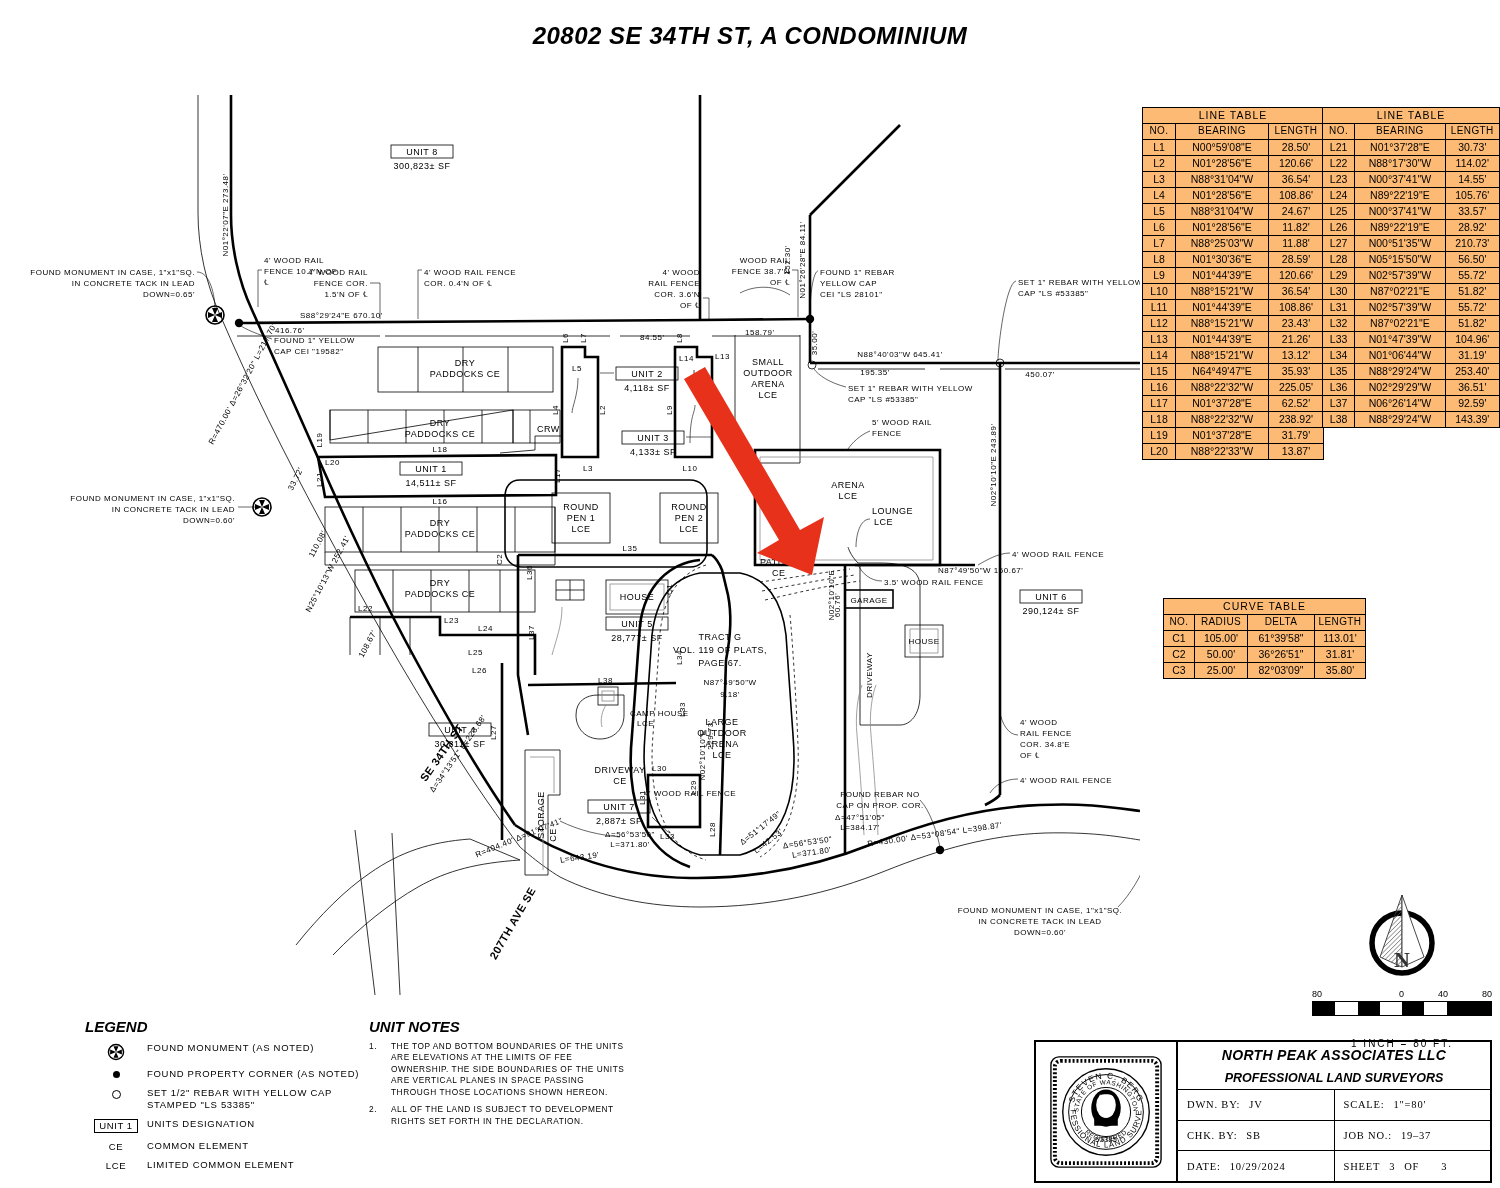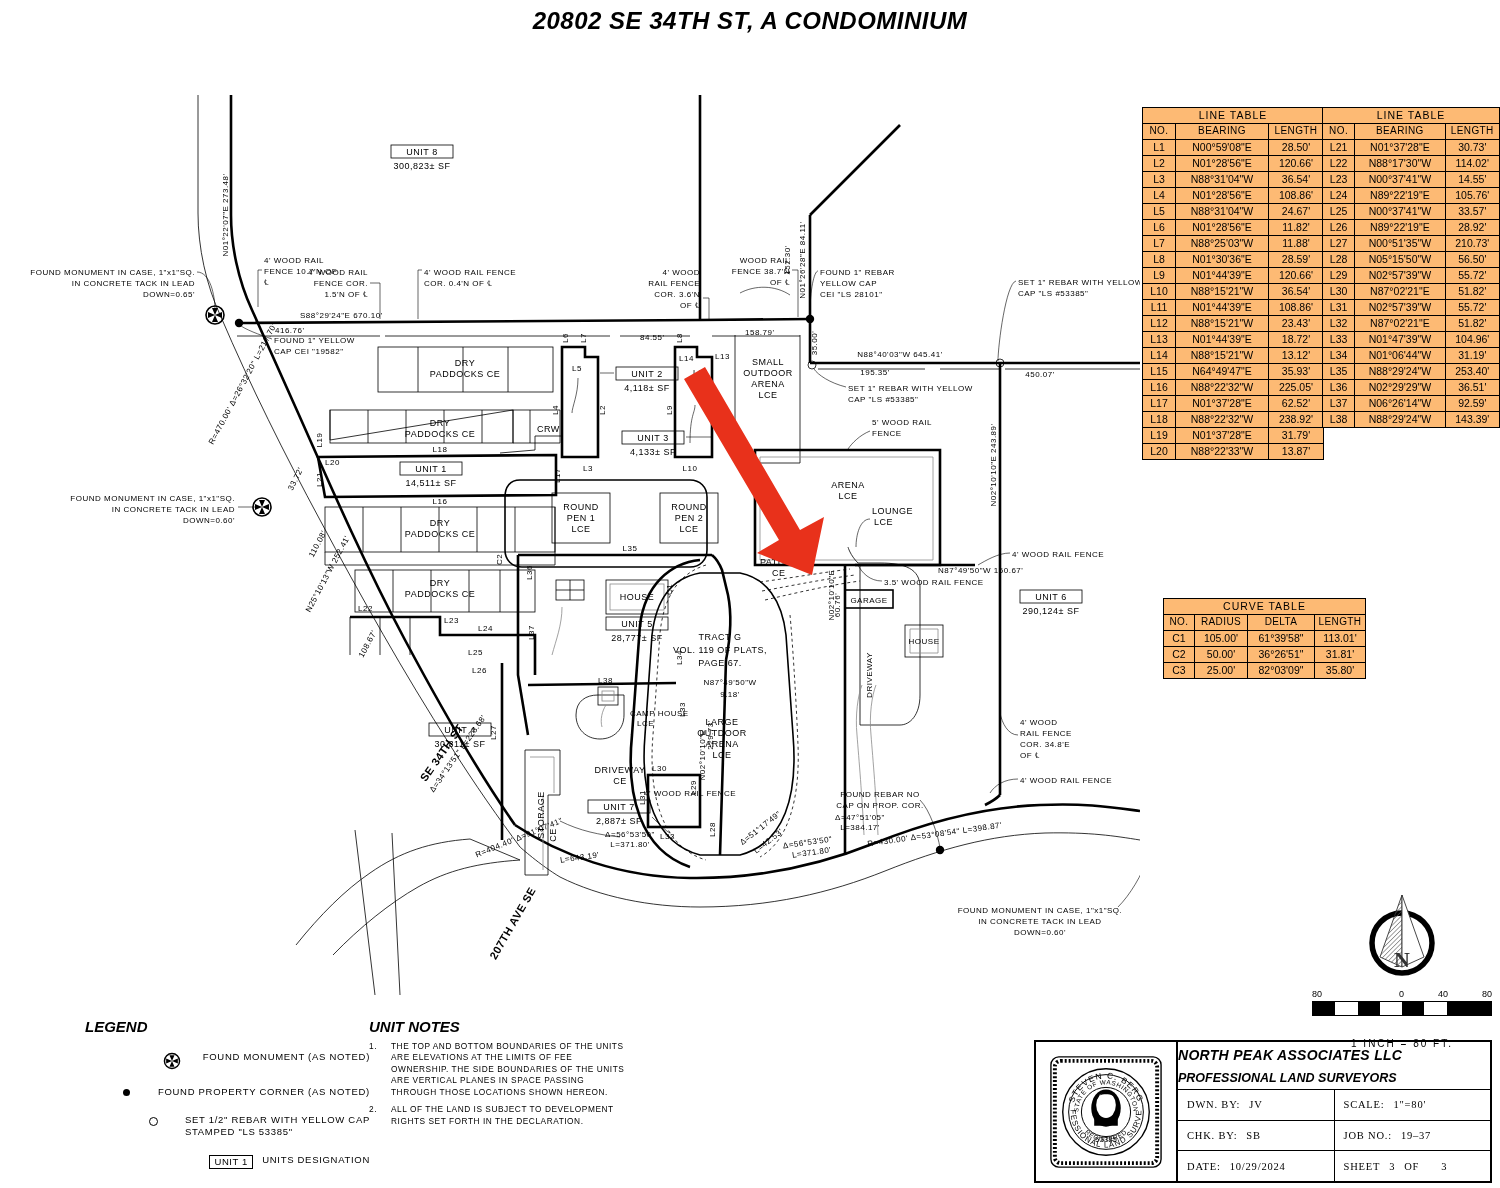--- a/index.html
+++ b/index.html
@@ -1,21 +1,21 @@
 <!DOCTYPE html>
 <html><head>
 <meta charset="utf-8">
 <style>
   html,body{margin:0;padding:0;background:#fff;}
   body{width:1500px;height:1188px;position:relative;overflow:hidden;
        font-family:"Liberation Sans", sans-serif;color:#000;}
   .abs{position:absolute;}
 
   
-  #title-block{left:0;top:7px;width:1500px;text-align:center;}
+  #title-block{left:0;top:22px;width:1500px;text-align:center;}
   #title-main{font-size:24px;font-weight:bold;font-style:italic;letter-spacing:.5px;}
   #title-sub1{font-size:14px;font-style:italic;margin-top:5px;letter-spacing:.3px;}
   #title-sub2{font-size:13.5px;font-style:italic;margin-top:3px;letter-spacing:.2px;}
 
   
   table.plat{border-collapse:collapse;background:#fdba74;font-size:10.5px;}
   table.plat td,table.plat th{border:1px solid #000;text-align:center;
       padding:2px 3px;font-weight:normal;white-space:nowrap;line-height:1.05;}
   table.plat .thead{font-size:10.5px;letter-spacing:1px;}
   table.plat .colhead{font-size:10px;letter-spacing:.4px;}
@@ -24,22 +24,22 @@
   #curve-table{left:1163px;top:598px;}
   .c-no{width:26px;}.c-bear{width:86px;}.c-len{width:48px;}
   .cv-no{width:24px;}.cv-rad{width:46px;}.cv-del{width:60px;}.cv-len{width:44px;}
 
   
   #map-svg{left:0;top:95px;}
 
   
   #legend{left:85px;top:1018px;width:285px;}
   #legend-title{font-size:15px;font-weight:bold;font-style:italic;}
-  .legend-row{display:flex;align-items:flex-start;margin-top:16px;font-size:9.5px;
-      letter-spacing:.7px;line-height:1.25;justify-content:flex-end;}
+  .legend-row{display:flex;align-items:flex-start;margin-top:7px;font-size:9.5px;
+      letter-spacing:.7px;line-height:1.25;}
   .legend-sym{width:62px;flex:0 0 62px;display:flex;justify-content:center;align-items:flex-start;padding-top:1px;}
   .unitbox{border:1px solid #000;padding:0px 4px;font-size:9.5px;letter-spacing:.6px;}
   .dot-sm{width:7px;height:7px;border-radius:50%;background:#000;margin-top:2px;}
   .circ-sm{width:7px;height:7px;border-radius:50%;border:1.2px solid #000;margin-top:2px;}
 
   
   #unit-notes{left:369px;top:1018px;width:260px;}
   #unit-notes-title{font-size:15px;font-weight:bold;font-style:italic;}
   .note{display:flex;margin-top:6px;font-size:8.3px;letter-spacing:.55px;line-height:1.38;}
   .note-num{width:22px;flex:0 0 22px;}
@@ -52,21 +52,21 @@
   #scalebar div{height:100%;}
   #scale-caption{text-align:center;font-size:10px;margin-top:22px;letter-spacing:2px;
       font-family:Liberation Sans, sans-serif;}
 
   
   #titleblock{left:1034px;top:1040px;width:458px;height:143px;border:2px solid #000;
       box-sizing:border-box;display:flex;}
   #seal-cell{width:140px;flex:0 0 140px;border-right:2px solid #000;
       display:flex;align-items:center;justify-content:center;}
   #tb-right{flex:1;display:flex;flex-direction:column;}
-  #tb-company{border-bottom:1.5px solid #000;text-align:left;padding:5px 0 4px;}
+  #tb-company{border-bottom:1.5px solid #000;text-align:center;padding:5px 0 4px;}
   #tb-company .n1{font-size:14px;font-weight:bold;font-style:italic;letter-spacing:.3px;}
   #tb-company .n2{font-size:12.5px;font-weight:bold;font-style:italic;margin-top:8px;}
   #tb-addr{border-bottom:1.5px solid #000;padding:5px 10px 5px 12px;font-size:9.2px;
       font-style:italic;font-weight:bold;line-height:1.5;}
   #tb-addr .row2{display:flex;justify-content:space-between;}
   .tb-grid{flex:1;display:flex;flex-direction:column;}
   .tb-row{flex:1;display:flex;border-bottom:1px solid #000;}
   .tb-row:last-child{border-bottom:none;}
   .tb-cell{flex:1;display:flex;align-items:center;padding-left:9px;font-size:10.5px;
       letter-spacing:.8px;font-family:"Liberation Serif",serif;}
@@ -639,21 +639,21 @@
         <td>108.86'</td>
       </tr>
       <tr>
         <td>L12</td>
         <td>N88°15'21"W</td>
         <td>23.43'</td>
       </tr>
       <tr>
         <td>L13</td>
         <td>N01°44'39"E</td>
-        <td>18.72'</td>
+        <td>21.26'</td>
       </tr>
       <tr>
         <td>L14</td>
         <td>N88°15'21"W</td>
         <td>13.12'</td>
       </tr>
       <tr>
         <td>L15</td>
         <td>N64°49'47"E</td>
         <td>35.93'</td>

